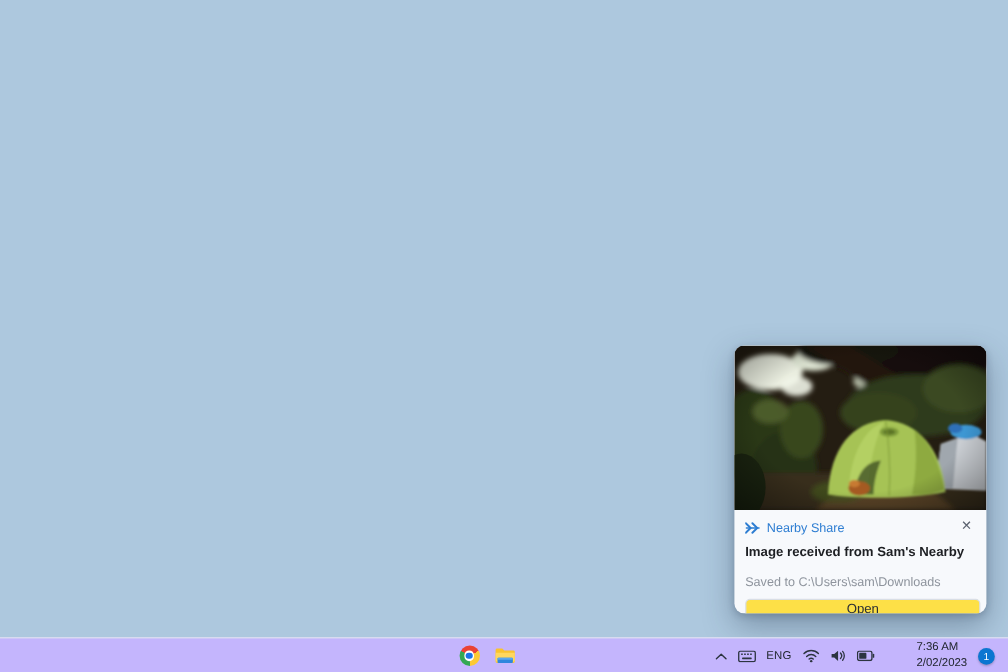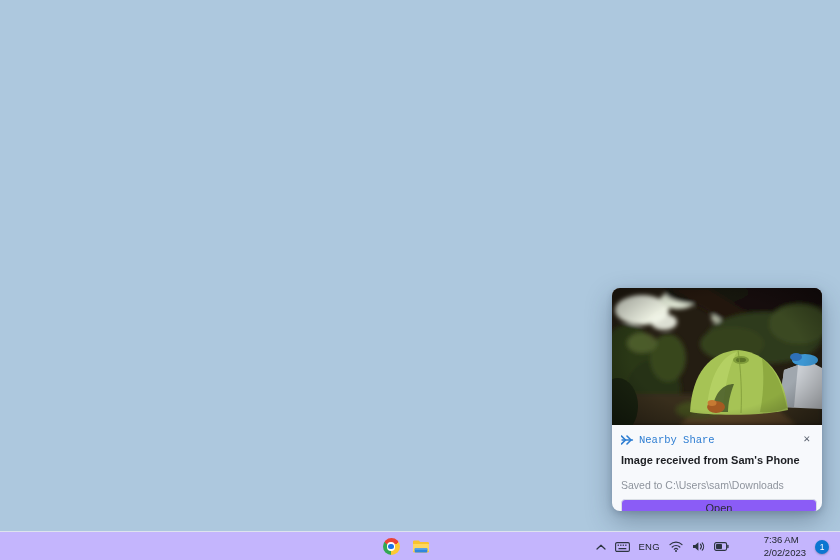--- a/index.html
+++ b/index.html
@@ -11,32 +11,32 @@
   }
 
   
   .toast {
     position:absolute; left:612px; top:288px; width:210px; height:223px;
     background:#f7f9fc; border-radius:8px; overflow:hidden;
     box-shadow:0 10px 26px rgba(30,45,70,.35), 0 2px 6px rgba(30,45,70,.2);
   }
   .toast-photo { width:210px; height:137px; display:block; }
   .toast-body { padding:7px 9px 0 9px; }
-  .toast-header { display:flex; align-items:center;font-family:Liberation Mono, monospace; }
+  .toast-header { display:flex; align-items:center; }
   .toast-app { display:flex; align-items:center; gap:5px; flex:1; }
   .toast-app-label { font-size:10.5px; color:#2d7dd2; }
   .toast-close {
     font-size:11px; color:#5c6370; line-height:1; cursor:default;
     background:none; border:none; padding:2px 3px; font-family:inherit;
   }
   .toast-title { margin-top:7px; font-size:11px; font-weight:bold; color:#1d1f23; }
   .toast-sub { margin-top:13px; font-size:10.5px; color:#8e949d; }
   .toast-open {
     display:block; width:196px; margin:8px auto 0 auto; height:19px;
-    background:#8b5cf6; border:1px solid #d9dee5; border-radius:4px;
+    background:#fde047; border:1px solid #d9dee5; border-radius:4px;
     font-size:11px; color:#2a2e34; font-family:inherit; text-align:center; line-height:17px;
   }
 
   
   .taskbar {
     position:absolute; left:0; bottom:0; width:840px; height:29px;
     background:#c4b5fd; border-top:1px solid #dde4ee;
   }
   .tb-center { position:absolute; left:380px; top:0; height:29px; display:flex; align-items:center; gap:8px; }
   .tb-app { width:22px; height:22px; display:flex; align-items:center; justify-content:center; border-radius:4px; }
@@ -127,21 +127,21 @@
       <div class="toast-app">
         <svg class="glyph" width="13" height="10" viewBox="0 0 13 10">
           <path d="M0.5,1 L4.5,5 L0.5,9" stroke="#2d7dd2" stroke-width="1.6" fill="none" stroke-linecap="round" stroke-linejoin="round"></path>
           <path d="M6,1 L10,5 L6,9" stroke="#2d7dd2" stroke-width="1.6" fill="none" stroke-linecap="round" stroke-linejoin="round"></path>
           <path d="M1,5 L11.5,5" stroke="#2d7dd2" stroke-width="1.3" stroke-linecap="round"></path>
         </svg>
         <span class="toast-app-label">Nearby Share</span>
       </div>
       <button class="toast-close">✕</button>
     </div>
-    <div class="toast-title">Image received from Sam's Phone</div>
+    <div class="toast-title">Image received from Sam's Nearby</div>
     <div class="toast-sub">Saved to C:\Users\sam\Downloads</div>
     <button class="toast-open">Open</button>
   </div>
 </div>
 
 <div class="taskbar">
 
   <div class="tb-center">
     <div class="tb-app" title="Google Chrome">
       <span class="chrome-icon"></span>

